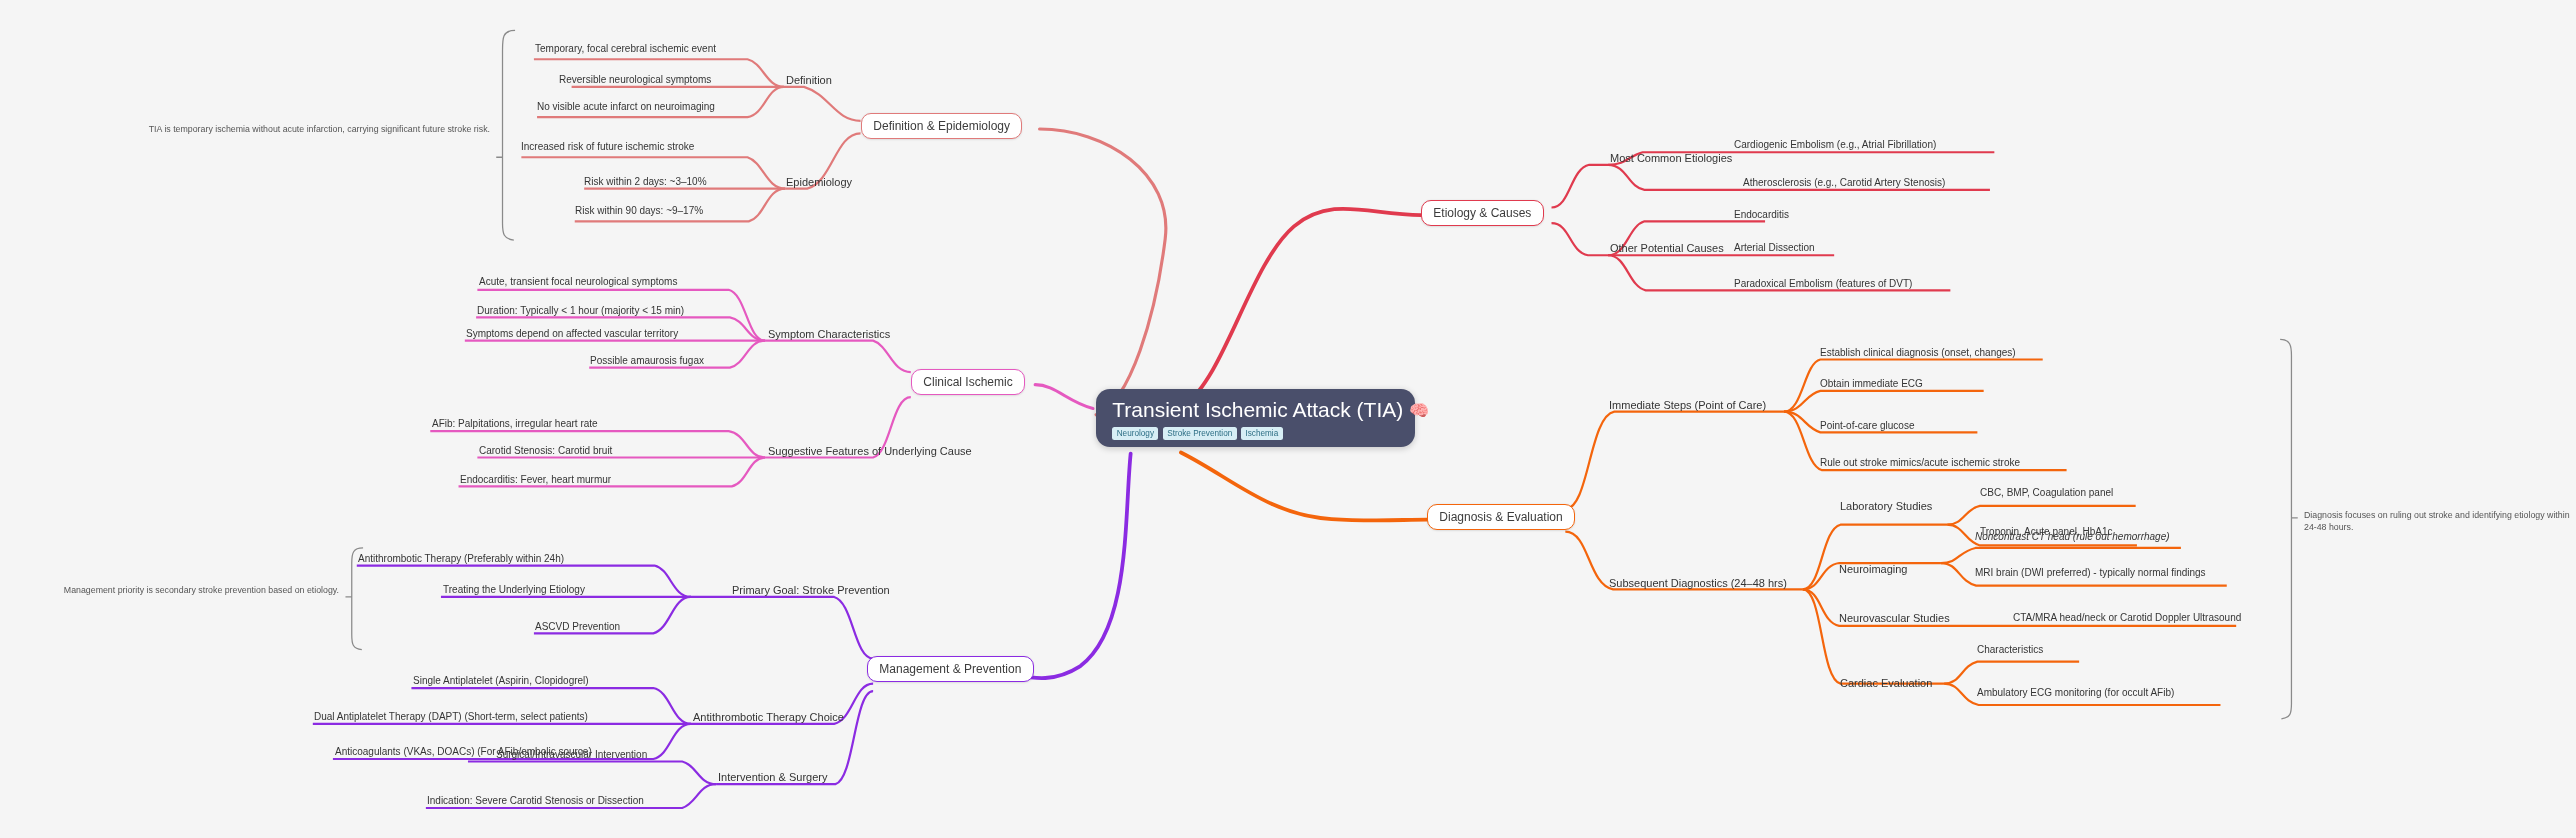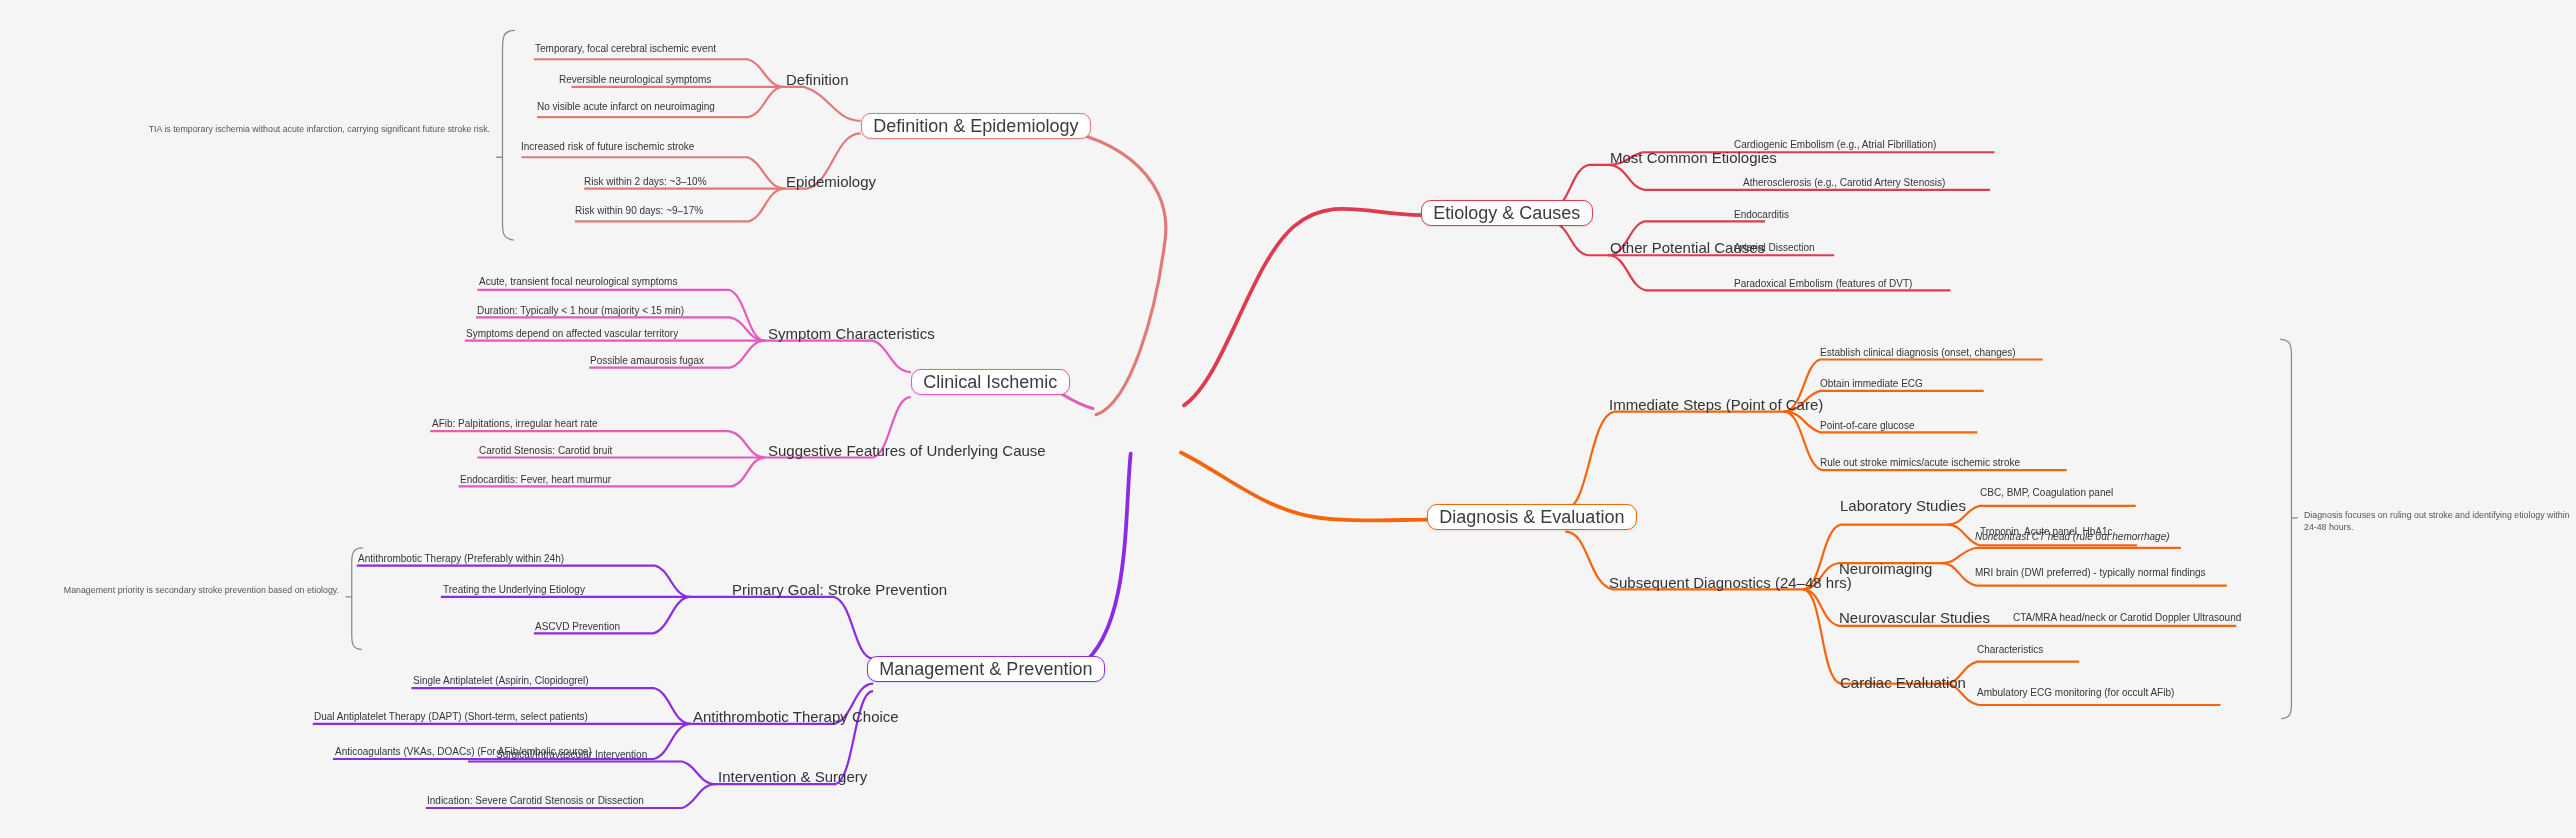--- a/index.html
+++ b/index.html
@@ -40,31 +40,31 @@
     padding:1.9px 4.4px;
     white-space:nowrap;
   }
 
   
   .branch-node{
     position:absolute;
     background:#ffffff;
     border-radius:10px;
     padding:5px 11.3px;
-    font-size:18px;
+    font-size:12px;
     line-height:14.4px;
     color:#3c3c3c;
     white-space:nowrap;
     box-shadow:0 0.6px 1.9px rgba(0,0,0,.10);
   }
 
   
   .label{
     position:absolute;
-    font-size:15px;
+    font-size:11px;
     line-height:12.6px;
     color:#333333;
     white-space:nowrap;
   }
   .label.l3{font-size:10px;line-height:12px;color:#353535;}
 
   
   .annot{
     position:absolute;
     font-size:8.8px;
@@ -151,20 +151,31 @@
     <path d="M1100,1152 C1070,1152 1068,1202 1040,1208 L530,1208" stroke="#8b2be2" stroke-width="3.5" fill="none"></path>
     <path d="M1390,1100 C1360,1100 1360,1240 1330,1248 L1140,1248" stroke="#8b2be2" stroke-width="3.5" fill="none"></path>
     <path d="M1140,1248 C1112,1248 1110,1218 1086,1212 L745,1212" stroke="#8b2be2" stroke-width="3.5" fill="none"></path>
     <path d="M1140,1248 C1112,1248 1110,1278 1086,1286 L678,1286" stroke="#8b2be2" stroke-width="3.5" fill="none"></path>
 
     <path d="M820,48 C800,48 800,60 800,80 L800,250 L790,250 L800,250 L800,355 C800,372 802,380 818,382" stroke="#8a8a8a" stroke-width="2" fill="none"></path>
     <path d="M578,872 C562,872 560,880 560,896 L560,950 L550,950 L560,950 L560,1010 C560,1026 562,1032 576,1034" stroke="#8a8a8a" stroke-width="2" fill="none"></path>
     <path d="M3630,540 C3646,540 3648,550 3648,566 L3648,824 L3658,824 L3648,824 L3648,1120 C3648,1136 3646,1142 3632,1144" stroke="#8a8a8a" stroke-width="2" fill="none"></path>
   </svg>
 
+  <div class="root-node" style="left:1096px;top:389px;width:286px;">
+    <div class="root-title">
+      <span>Transient Ischemic Attack (TIA)</span>
+      <span class="brain-icon">🧠</span>
+    </div>
+    <div class="root-tags">
+      <span class="tag">Neurology</span>
+      <span class="tag">Stroke Prevention</span>
+      <span class="tag">Ischemia</span>
+    </div>
+  </div>
 
   <div class="branch-node" style="left:861px;top:113px;border:1.9px solid #e07a7a;">
     <span>Definition &amp; Epidemiology</span>
   </div>
 
   <div class="label" style="left:786px;top:74px;">
     <span>Definition</span>
   </div>
   <div class="label" style="left:786px;top:176px;">
     <span>Epidemiology</span>

